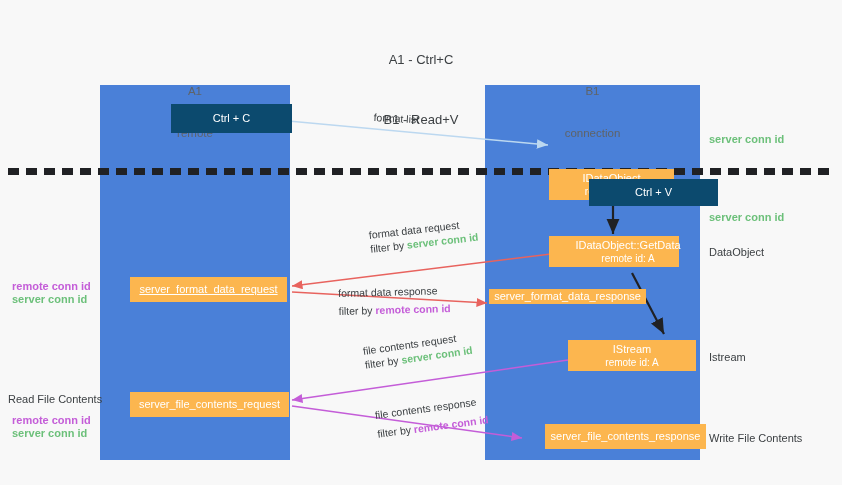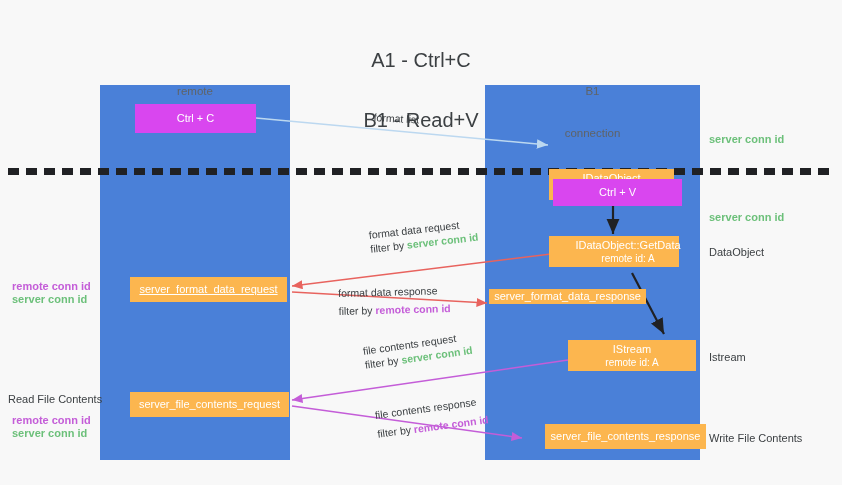--- a/index.html
+++ b/index.html
@@ -21,21 +21,21 @@
     width: 842px;
     height: 485px;
   }
   .abs { position: absolute; }
 
   
   #title {
     left: 0; top: 10px;
     width: 842px;
     text-align: center;
-    font-size: 20px;
+    font-size: 13px;
     line-height: 20px;
     color: #3c4043;
     white-space: pre;
   }
 
   
   .col-header {
     font-size: 11.5px;
     line-height: 14px;
     text-align: center;
@@ -63,21 +63,21 @@
     font-size: 11px;
     line-height: 13px;
     text-align: center;
     display: flex;
     flex-direction: column;
     align-items: center;
     justify-content: center;
     white-space: pre;
     padding: 2px 4px;
   }
-  .node.green  { background: #d946ef; }
+  .node.green  { background: #0c4a6e; margin-left: 36px; }
   .node.orange { background: #fcb košt; }
   .node.orange { background: #fcb64f; }
   .node .l2 { font-size: 10px; }
 
   
   .annot {
     font-size: 11px;
     line-height: 14px;
     white-space: pre;
   }
@@ -134,20 +134,21 @@
 </svg>
 
 <div class="abs" id="divider"></div>
 
 <div class="abs" id="title">
   <div>A1 - Ctrl+C</div>
   <div>B1 - Read+V</div>
 </div>
 
 <div class="abs col-header" id="header-a1">
+  <div>A1</div>
   <div>remote</div>
 </div>
 <div class="abs col-header" id="header-b1">
   <div>B1</div>
   <div>connection</div>
 </div>
 
 <div class="abs node green" style="left:135px; top:104px; width:121px; height:29px;">
   <span class="l1">Ctrl + C</span>
 </div>

